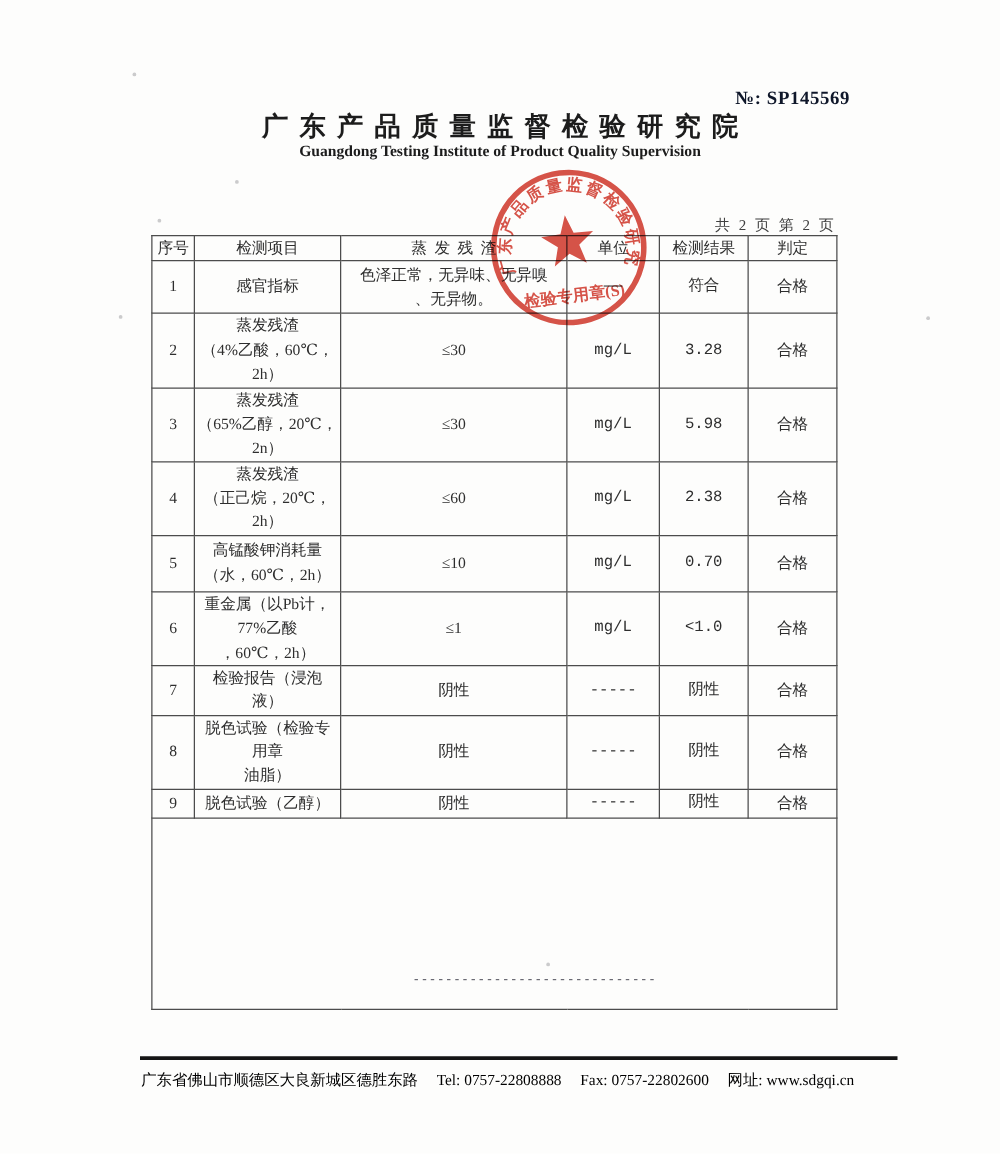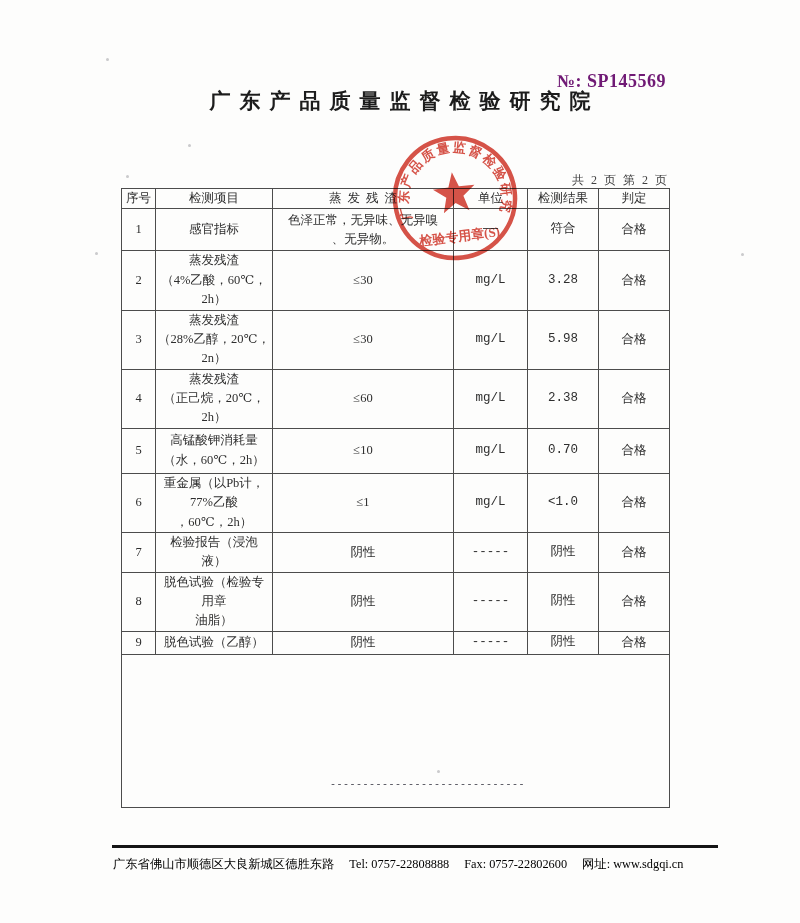--- a/index.html
+++ b/index.html
@@ -4,21 +4,21 @@
 <style>
   html,body{margin:0;padding:0;background:#ffffff;}
   #page{
     position:relative;width:800px;height:923px;margin:0 auto;
     background:#fdfdfc;overflow:hidden;
     font-family:"Liberation Serif","DejaVu Serif",serif;
     color:#262626;
   }
   .abs{position:absolute;}
   
-  .report-no{top:71px;right:134px;font-size:18px;font-weight:bold;letter-spacing:.5px;color:#701a75;}
+  .report-no{top:71px;right:120px;font-size:15px;font-weight:bold;letter-spacing:.5px;color:#0f172a;}
   .title-cn{top:87px;left:0;width:100%;text-align:center;font-size:21px;font-weight:bold;
             letter-spacing:9px;text-indent:9px;color:#1c1c1c;}
   .title-en{top:114px;left:0;width:100%;text-align:center;font-size:12.5px;font-weight:bold;color:#1c1c1c;}
   .report-title{top:132px;left:0;width:100%;text-align:center;white-space:nowrap;color:#1b1b1b;}
   .report-title .cn{font-size:25px;font-weight:bold;letter-spacing:13px;}
   .report-title .en{font-size:16px;font-weight:bold;letter-spacing:.5px;}
   .page-info{top:172px;right:131px;font-size:12px;letter-spacing:2px;color:#404040;}
   
   table.report{
     position:absolute;left:121px;top:188px;width:548px;height:620px;
@@ -47,20 +47,21 @@
   
   .speck{width:3px;height:3px;border-radius:50%;background:rgba(110,110,115,.35);}
 </style>
 </head>
 <body>
 
 <div id="page">
 
   <div class="abs report-no">№: SP145569</div>
   <div class="abs title-cn">广东产品质量监督检验研究院</div>
+  <div class="abs title-en">Guangdong Testing Institute of Product Quality Supervision</div>
   <div class="abs page-info">共 2 页 第 2 页</div>
 
   <table class="report">
     <colgroup>
       <col style="width:34px">
         <col style="width:117px">
         <col style="width:181px">
       <col style="width:74px">
         <col style="width:71px">
         <col style="width:71px">
@@ -93,21 +94,21 @@
           </td>
       <td>≤30</td>
       <td class="c-unit">mg/L</td>
       <td class="c-result">3.28</td>
       <td>合格</td>
     </tr>
     <tr style="height:44px">
       <td>3</td>
       <td>
             <div>蒸发残渣</div>
-            <div>（28%乙醇，20℃，2n）</div>
+            <div>（65%乙醇，20℃，2n）</div>
           </td>
       <td>≤30</td>
       <td class="c-unit">mg/L</td>
       <td class="c-result">5.98</td>
       <td>合格</td>
     </tr>
     <tr style="height:43px">
       <td>4</td>
       <td>
             <div>蒸发残渣</div>

